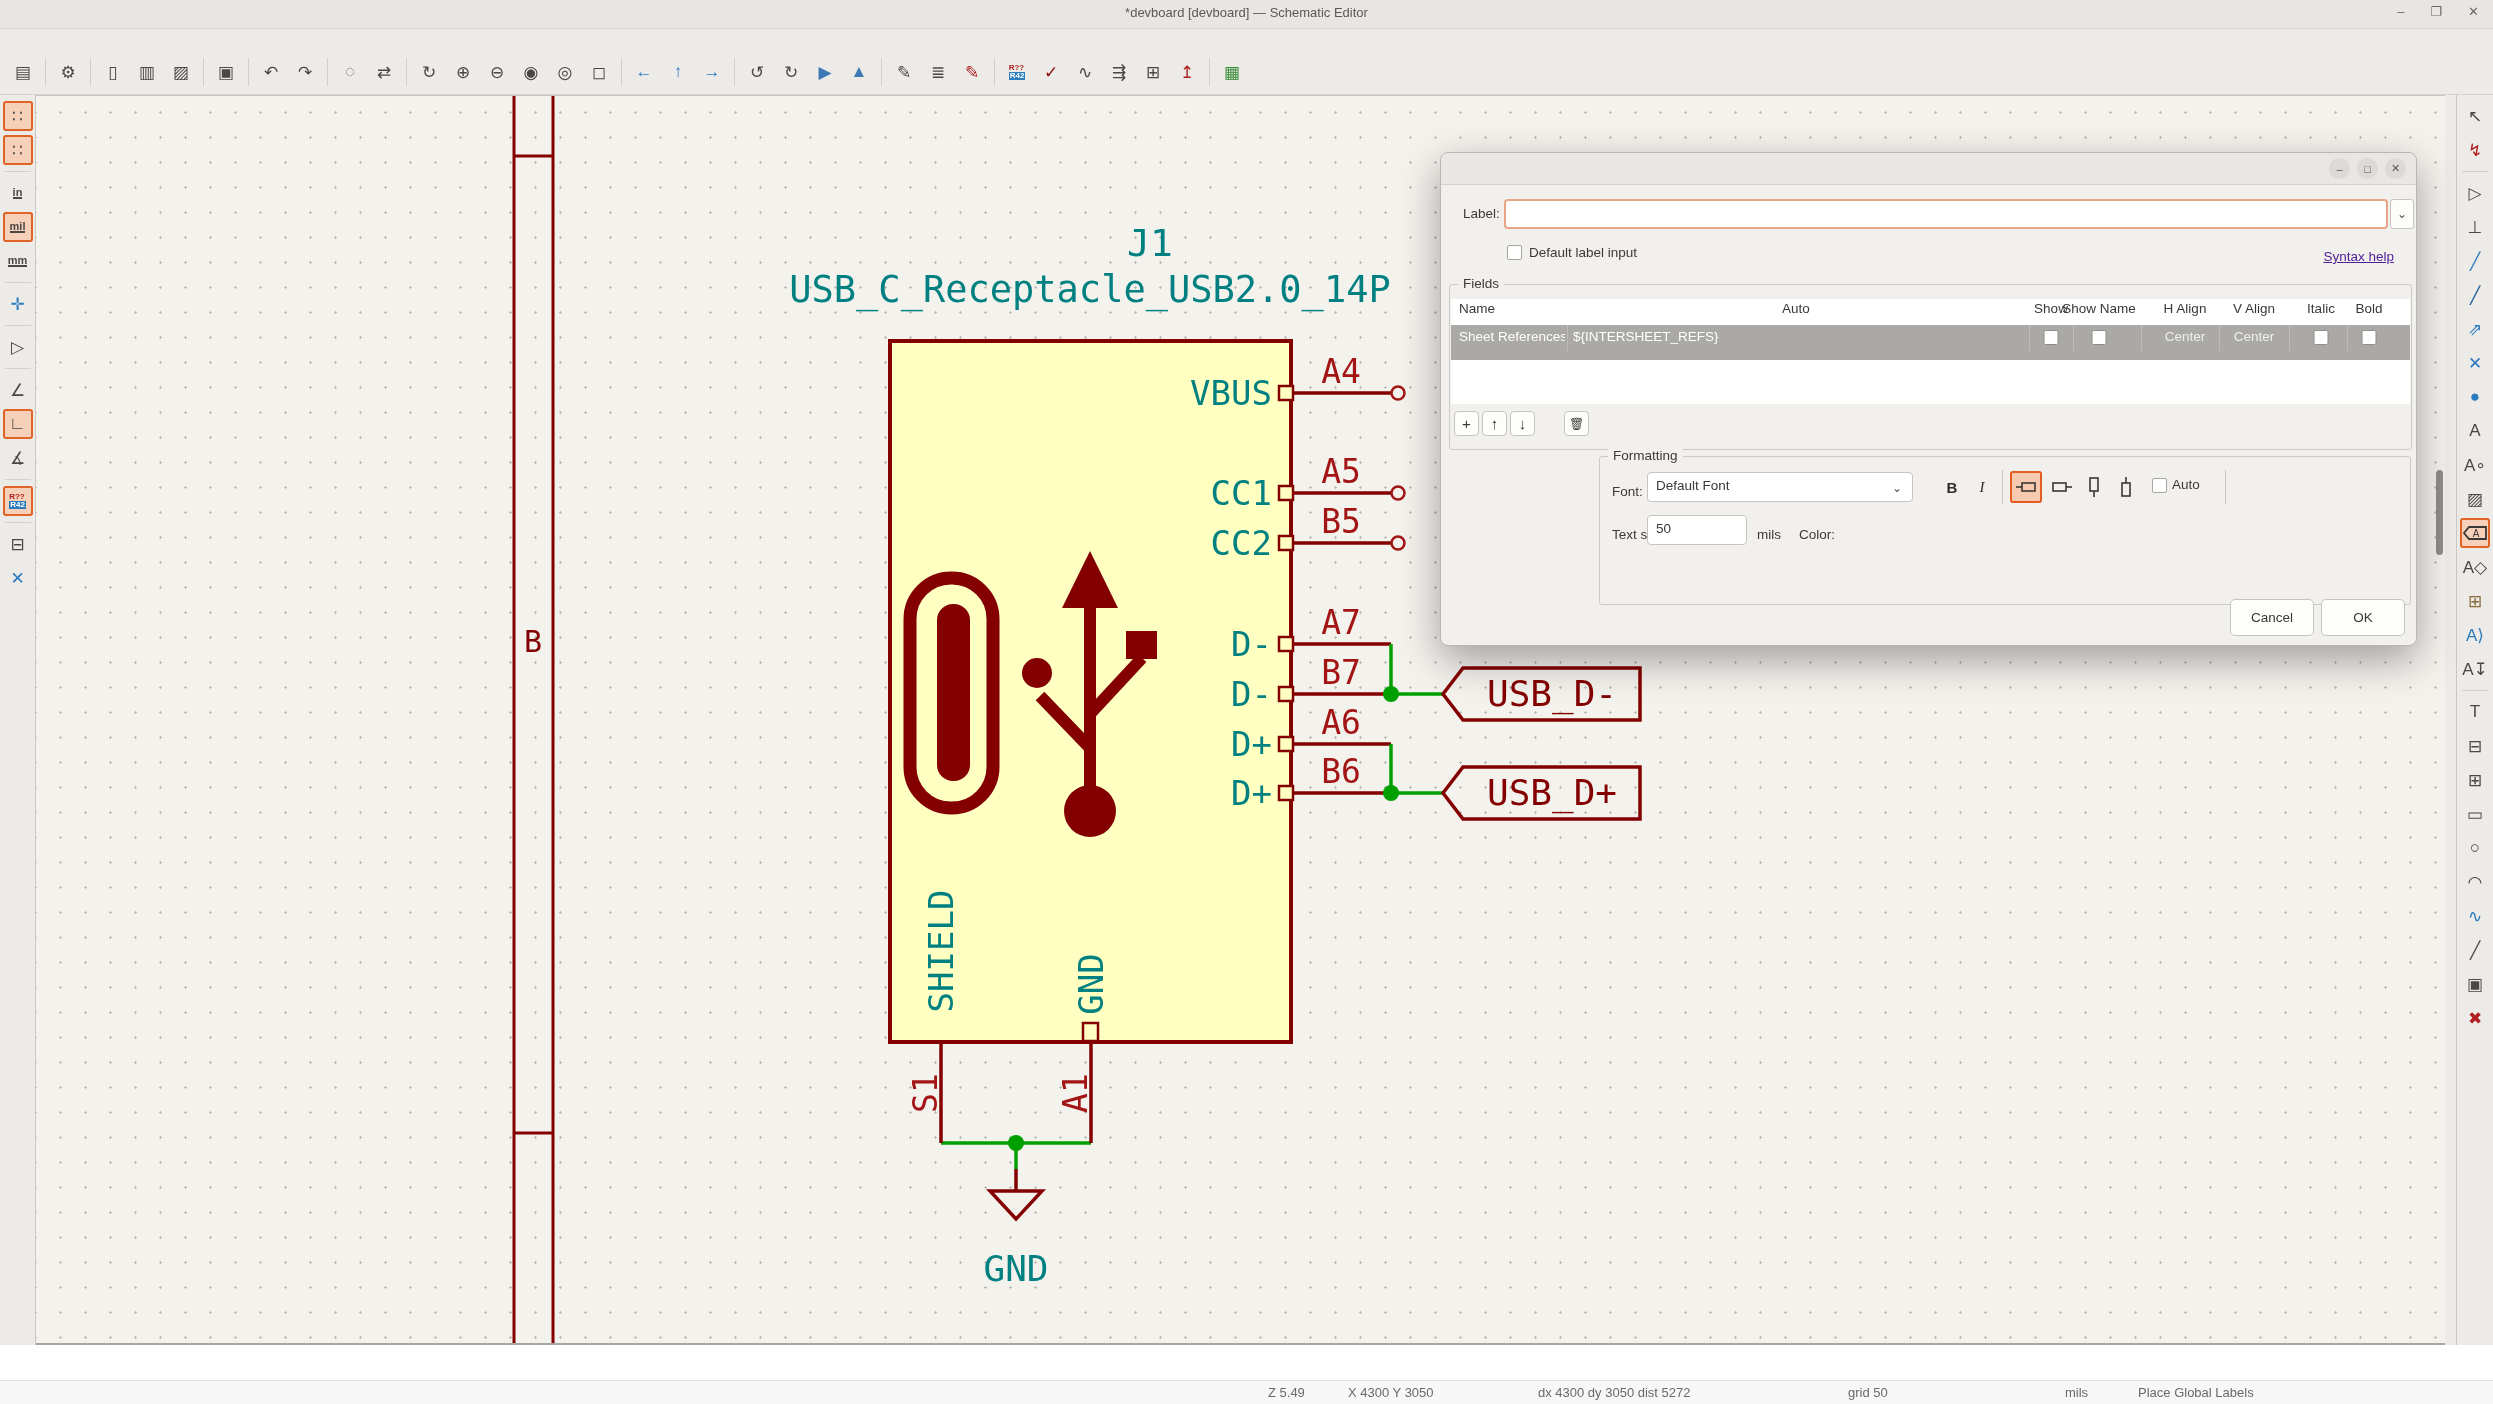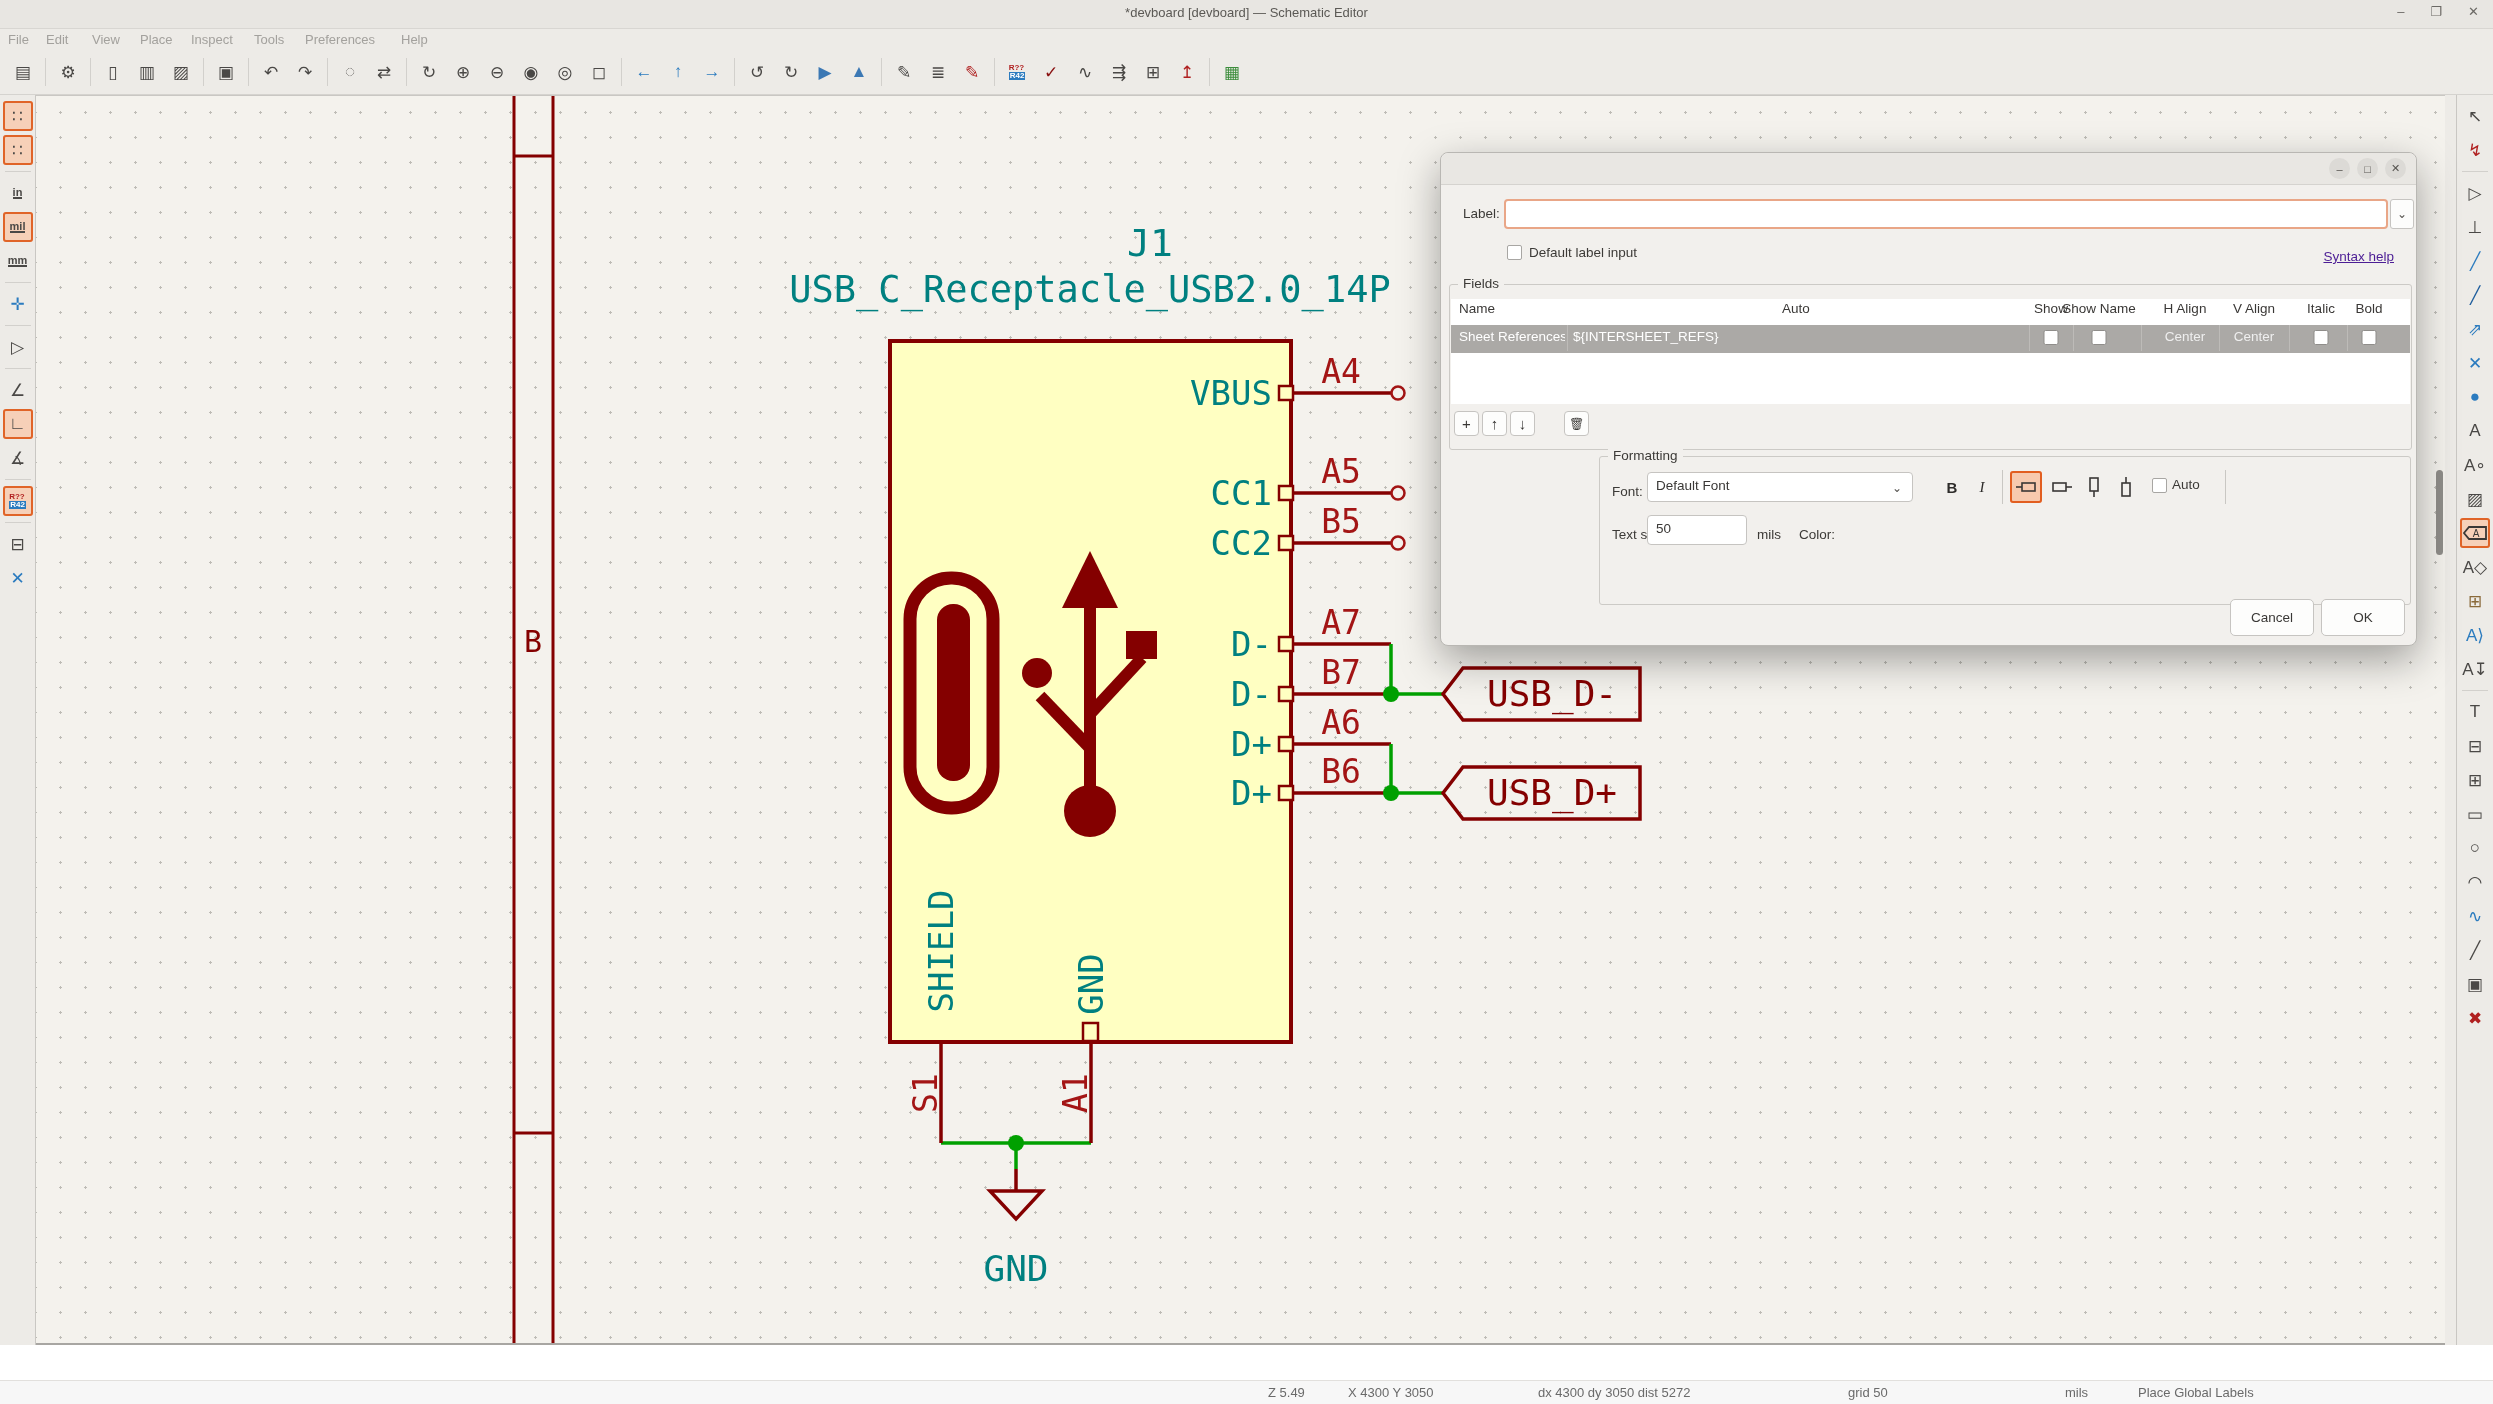--- a/index.html
+++ b/index.html
@@ -44,21 +44,21 @@
   #label-input{position:absolute;left:63px;top:46px;width:884px;height:30px;background:#fff;border:2px solid #E9A687;border-radius:4px;box-sizing:border-box;}
   #label-dd{position:absolute;left:949px;top:46px;width:24px;height:30px;background:#FDFDFC;border:1px solid #C6C4C1;border-radius:3px;box-sizing:border-box;color:#55534F;display:flex;align-items:center;justify-content:center;font-size:12px;}
   .chk{position:absolute;width:15px;height:15px;background:#fff;border:1px solid #A8A6A3;border-radius:2px;box-sizing:border-box;}
   #syntax-help{position:absolute;right:22px;top:96px;color:#4c1d95;text-decoration:underline;}
   .group{position:absolute;border:1px solid #CCCAC6;border-radius:3px;}
   .group .legend{position:absolute;top:-9px;left:8px;background:#F2F0ED;padding:0 5px;color:#3C3A37;font-size:13.5px;}
   #fields-group{left:8px;top:131px;width:961px;height:164px;}
   #fields-table{position:absolute;left:1px;top:14px;right:1px;height:105px;background:#fff;}
   #fields-table .hdr{position:absolute;top:2px;height:22px;font-size:13.5px;color:#3A3836;white-space:nowrap;}
   #fields-table .hdr.c{transform:translateX(-50%);}
-  #sel-row{position:absolute;left:0px;top:26px;right:0;height:28px;background:#ABA9A6;color:#FFFFFF;}
+  #sel-row{position:absolute;left:0px;top:26px;right:0;height:35px;background:#ABA9A6;color:#FFFFFF;}
   #sel-row .cell{position:absolute;top:4px;white-space:nowrap;overflow:hidden;}
   #sel-row .vsep{position:absolute;top:0;width:1px;height:26px;background:#BDBBB8;}
   #sel-row .chk{top:5px;border:1px solid #8F8D8A;}
   .ctr{transform:translateX(-50%);}
   .sbtn{position:absolute;width:25px;height:25px;background:#FDFDFC;border:1px solid #C6C4C1;border-radius:4px;box-sizing:border-box;display:flex;align-items:center;justify-content:center;font-size:15px;color:#3A3836;}
   #shape-group{left:8px;top:303px;width:140px;height:147px;}
   .radio{position:absolute;width:15px;height:15px;border:1px solid #A8A6A3;border-radius:50%;background:#fff;box-sizing:border-box;}
   .radio.on{border-color:#E25E20;}
   .radio.on::after{content:"";position:absolute;left:2px;top:2px;width:9px;height:9px;border-radius:50%;background:#E25E20;}
   #formatting-group{left:158px;top:303px;width:810px;height:147px;}
@@ -78,30 +78,20 @@
 
   <div id="titlebar">
     <div class="title">*devboard [devboard] — Schematic Editor</div>
     <div class="winbtns">
       <span>–</span>
       <span>❐</span>
       <span>✕</span>
     </div>
   </div>
 
-  <div id="menubar">
-    <span class="menu" style="left:8px">File</span>
-    <span class="menu" style="left:46px">Edit</span>
-    <span class="menu" style="left:92px">View</span>
-    <span class="menu" style="left:140px">Place</span>
-    <span class="menu" style="left:191px">Inspect</span>
-    <span class="menu" style="left:254px">Tools</span>
-    <span class="menu" style="left:305px">Preferences</span>
-    <span class="menu" style="left:401px">Help</span>
-  </div>
 
   <div id="toolbar-top">
       <div class="tool">
         <span>▤</span>
       </div>
       <div class="tsep"></div>
       <div class="tool">
         <span>⚙</span>
       </div>
       <div class="tsep"></div>

